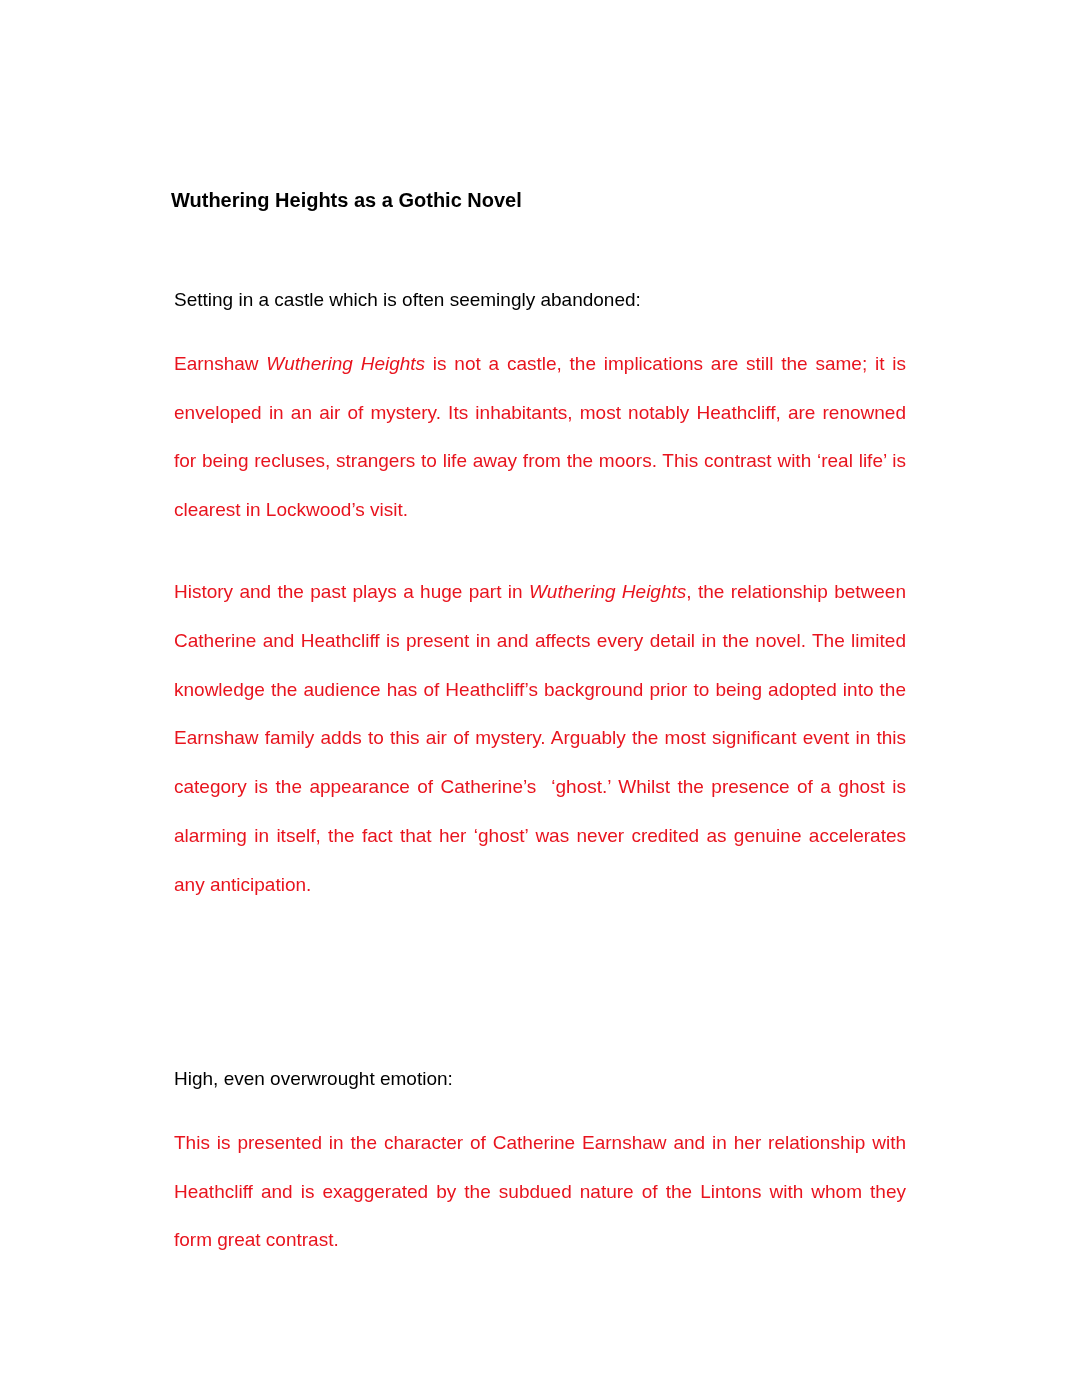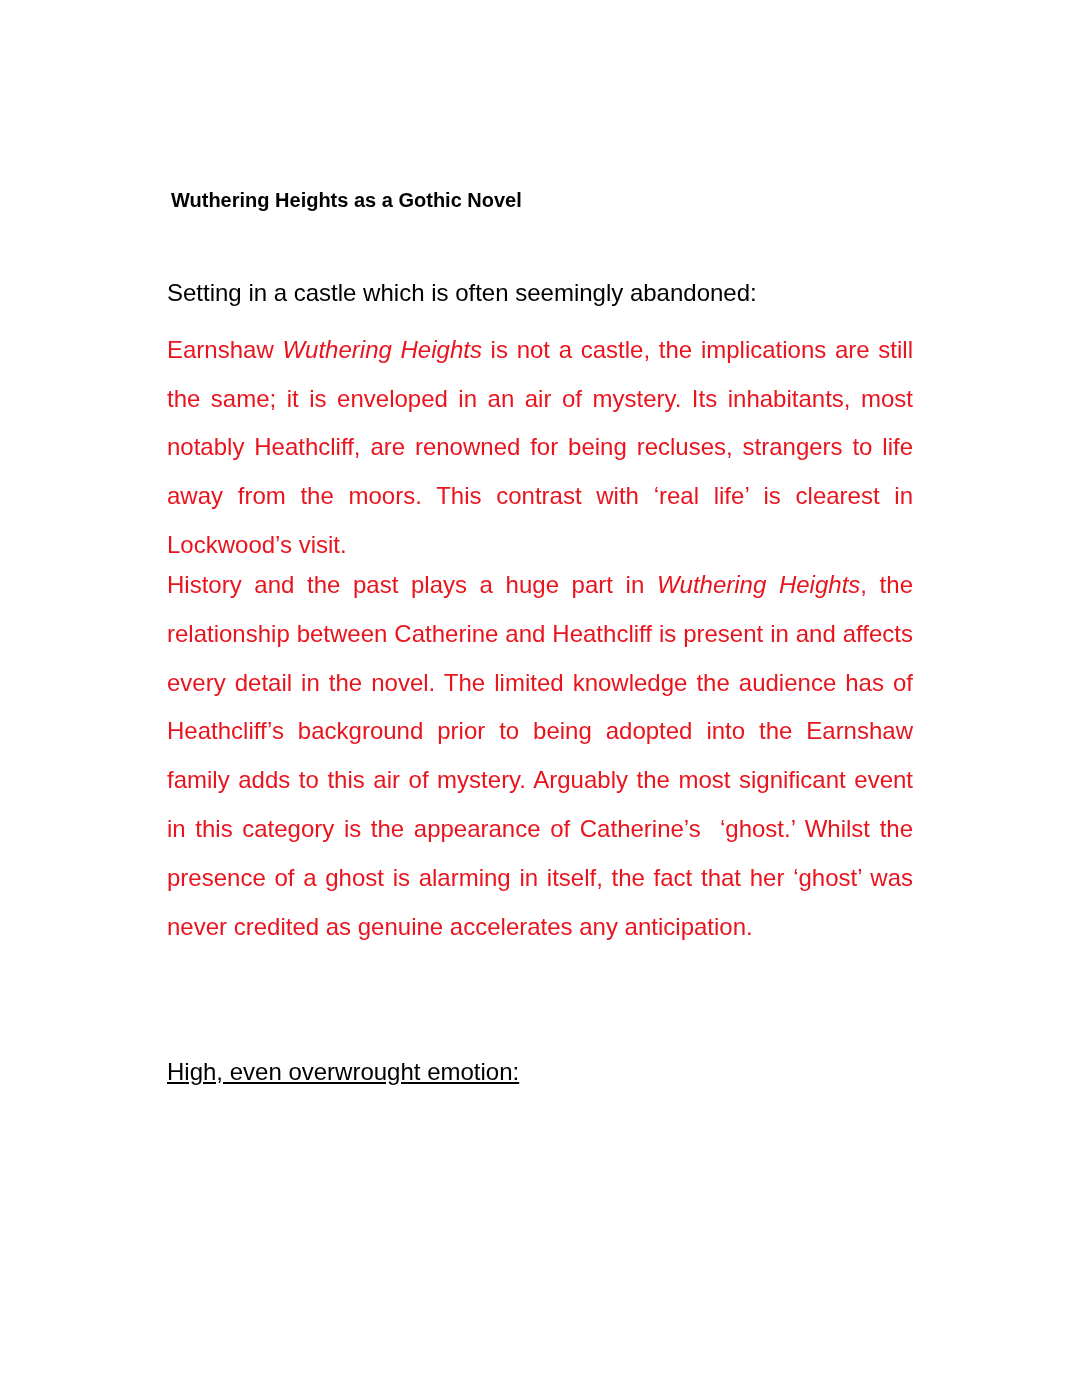--- a/index.html
+++ b/index.html
@@ -30,22 +30,22 @@
       margin: 12px;
       white-space: nowrap;
       line-height: 26px;
     }
     .section {
       position: absolute;
       left: 0;
       width: 762px;
     }
     .heading, .body {
-      margin: 8px;
-      font-size: 24px;
+      margin: 15px;
+      font-size: 19px;
       line-height: 48.8px;
       text-align: justify;
       text-align-last: left;
     }
     .heading { color: #000000; }
     .body { color: #e8141e; }
     .body i, .heading i { }
   </style>
 </head>
 <body>
@@ -55,16 +55,17 @@
 
   <div class="section" style="top:261px;">
     <p class="heading">Setting in a castle which is often seemingly abandoned:</p>
     <p class="body"><span>Earnshaw </span><i>Wuthering Heights</i><span> is not a castle, the implications are still the same; it is enveloped in an air of mystery. Its inhabitants, most notably Heathcliff, are renowned for being recluses, strangers to life away from the moors. This contrast with ‘real life’ is clearest in Lockwood’s visit.</span></p>
   </div>
 
   <div class="section" style="top:553px;">
     <p class="body"><span>History and the past plays a huge part in </span><i>Wuthering Heights</i><span>, the relationship between Catherine and Heathcliff is present in and affects every detail in the novel. The limited knowledge the audience has of Heathcliff’s background prior to being adopted into the Earnshaw family adds to this air of mystery. Arguably the most significant event in this category is the appearance of Catherine’s &nbsp;‘ghost.’ Whilst the presence of a ghost is alarming in itself, the fact that her ‘ghost’ was never credited as genuine accelerates any anticipation.</span></p>
   </div>
 
-  <div class="section" style="top:1040px;text-decoration:underline;">
+  <div class="section" style="top:1040px;">
     <p class="heading">High, even overwrought emotion:</p>
+    <p class="body"><span></span><i></i><span>This is presented in the character of Catherine Earnshaw and in her relationship with Heathcliff and is exaggerated by the subdued nature of the Lintons with whom they form great contrast.</span></p>
   </div>
 </div>
 
 </body></html>

